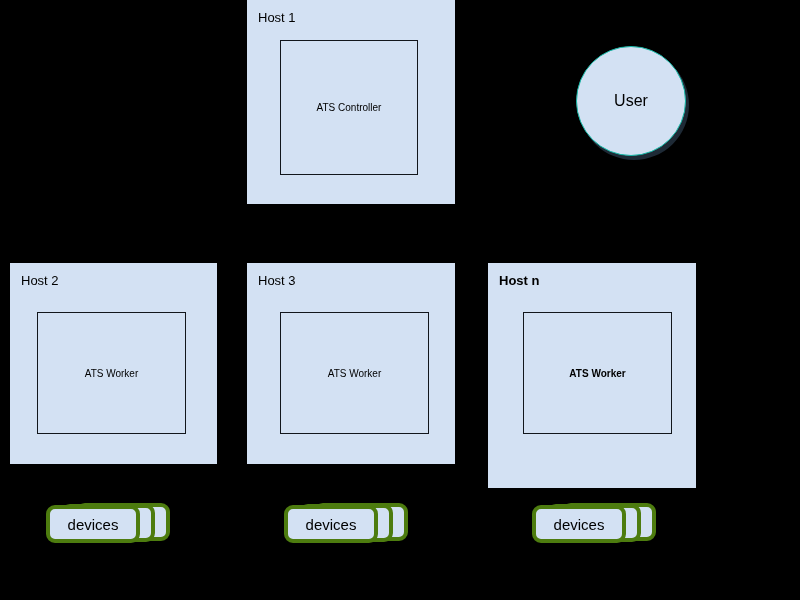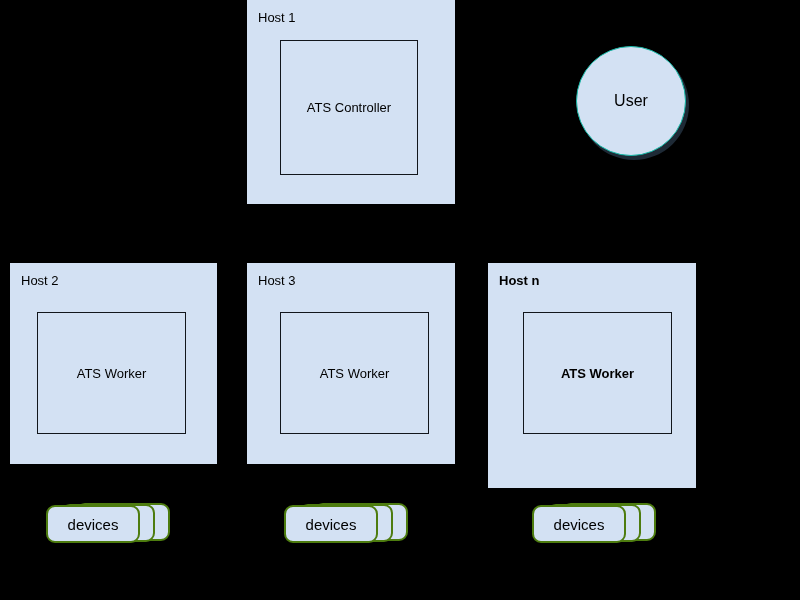--- a/index.html
+++ b/index.html
@@ -39,21 +39,21 @@
   .component-box {
     position: absolute;
     background: #d3e1f3;
     border: 1.4px solid #12161c;
     box-sizing: border-box;
     display: flex;
     align-items: center;
     justify-content: center;
   }
   .component-label {
-    font-size: 13px;
+    font-size: 10px;
     line-height: 15px;
     color: #000000;
     white-space: nowrap;
     text-align: center;
   }
 
   
   .user-node {
     position: absolute;
     width: 110px;
@@ -91,21 +91,21 @@
 
   
   .devices-stack {
     position: absolute;
     width: 124px;
     height: 42px;
   }
   .devices-stack .sheet {
     position: absolute;
     background: #d3e1f3;
-    border: 2px solid #4d7c0f;
+    border: 4px solid #4d7c0f;
     border-radius: 9px;
     box-sizing: border-box;
     width: 94px;
     height: 38px;
   }
   .devices-stack .sheet-back {
     left: 30px;
     top: 0px;
   }
   .devices-stack .sheet-mid {

